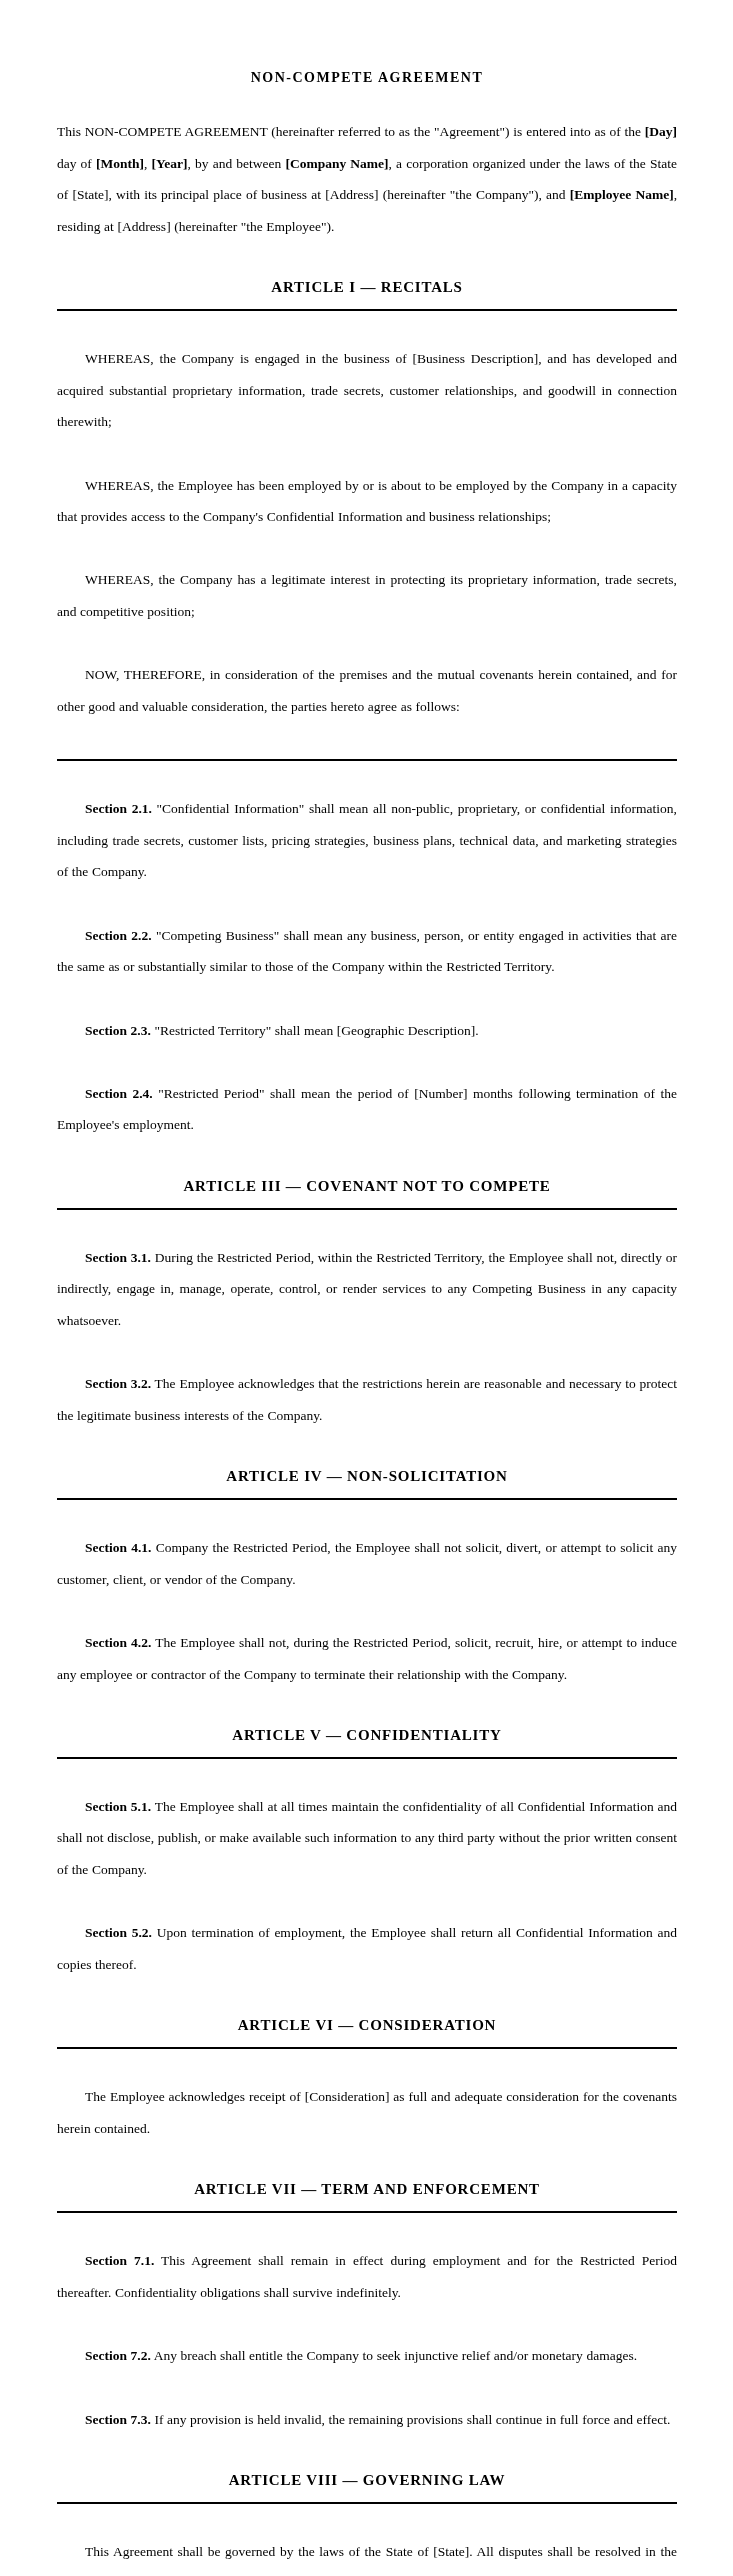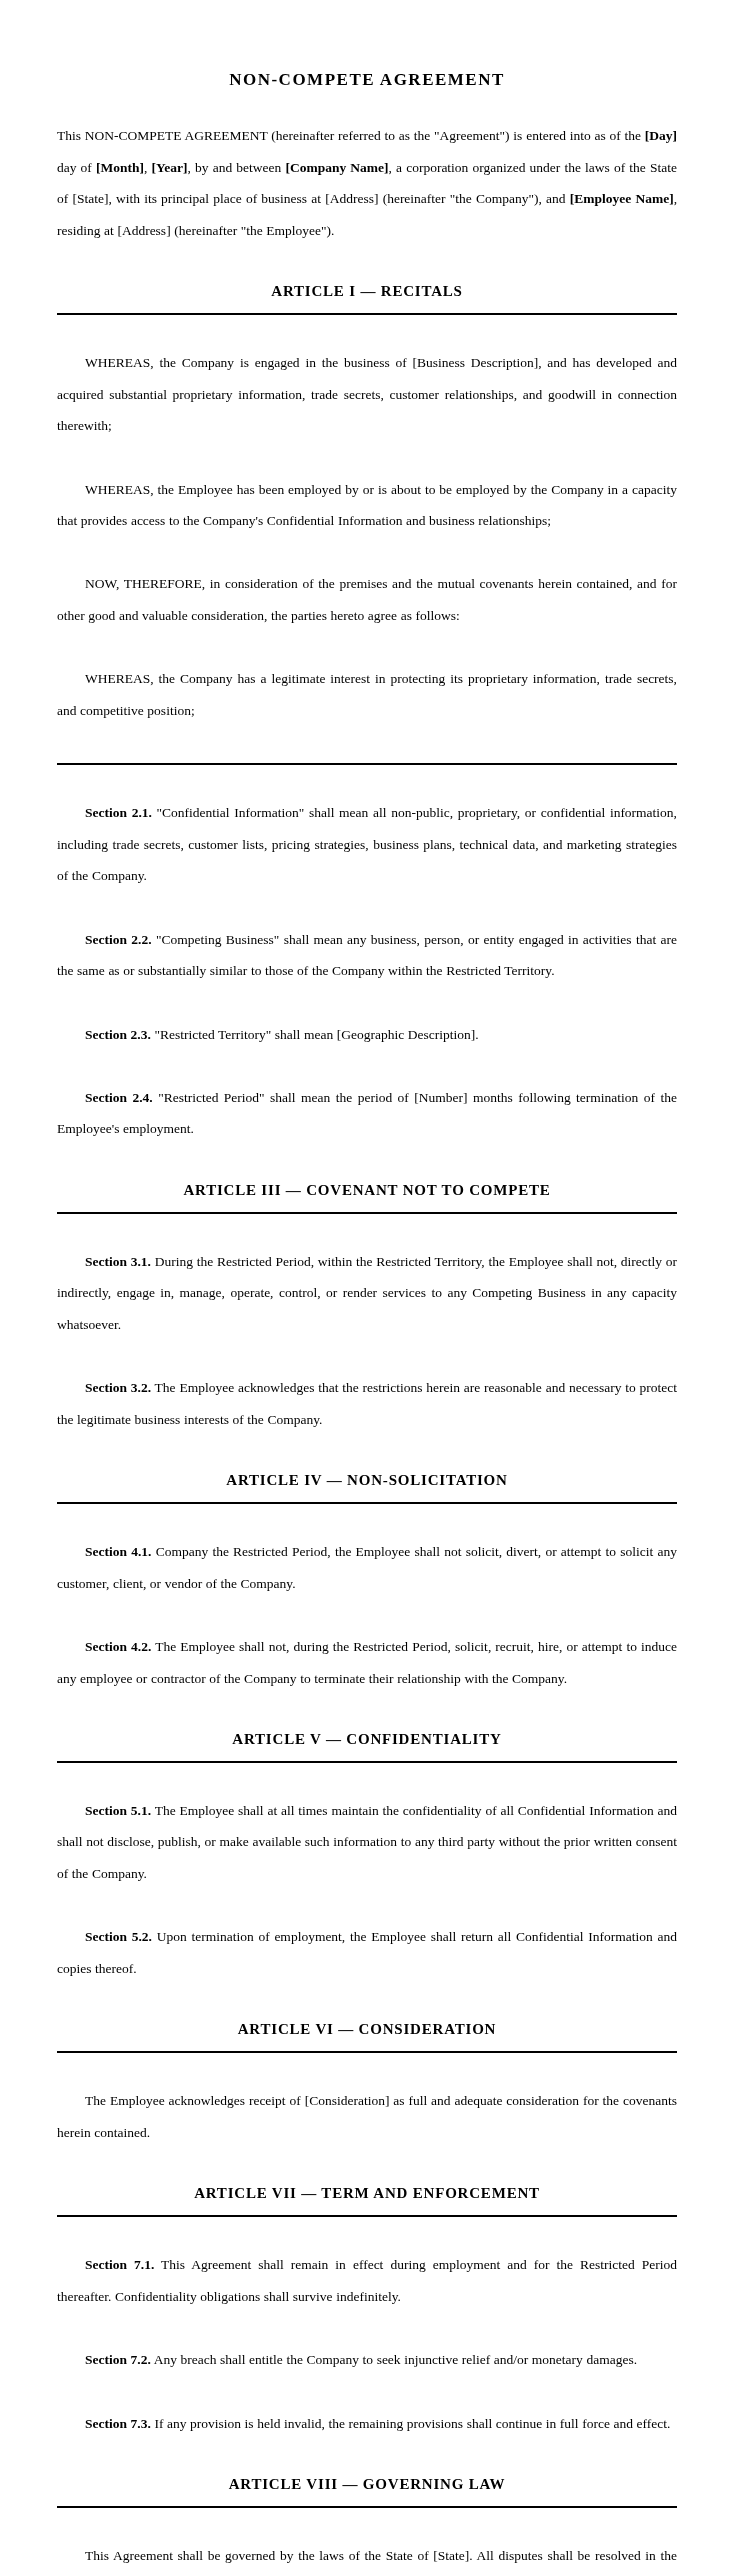--- a/index.html
+++ b/index.html
@@ -17,21 +17,21 @@
   .page {
     width: 734px;
     min-height: 2576px;
     box-sizing: border-box;
     padding: 57px 57px 37px 57px;
     background: #ffffff;
     position: relative;
   }
   .doc-title {
     text-align: center;
-    font-size: 17px;
+    font-size: 14px;
     font-weight: bold;
     letter-spacing: 1.5px;
     margin: 9.2px 0 0 0;
     padding-top: 3.7px;
   }
   .intro-block {
     margin-top: 30.5px;
   }
   p.body-text {
     font-size: 13.5px;
@@ -127,22 +127,22 @@
   <div class="intro-block">
     <p class="body-text" id="intro-paragraph"><span>This NON-COMPETE AGREEMENT (hereinafter referred to as the "Agreement") is entered into as of the </span><span style="font-weight: bold;">[Day]</span><span> day of </span><span style="font-weight: bold;">[Month]</span><span>, </span><span style="font-weight: bold;">[Year]</span><span>, by and between </span><span style="font-weight: bold;">[Company Name]</span><span>, a corporation organized under the laws of the State of [State], with its principal place of business at [Address] (hereinafter "the Company"), and </span><span style="font-weight: bold;">[Employee Name]</span><span>, residing at [Address] (hereinafter "the Employee").</span></p>
   </div>
 
   <div id="articles-container">
       <div class="article-block">
         <h2 class="article-head">ARTICLE I — RECITALS</h2>
         <hr class="article-rule">
         <p class="body-text indent"><span>WHEREAS, the Company is engaged in the business of [Business Description], and has developed and acquired substantial proprietary information, trade secrets, customer relationships, and goodwill in connection therewith;</span></p>
         <p class="body-text indent"><span>WHEREAS, the Employee has been employed by or is about to be employed by the Company in a capacity that provides access to the Company's Confidential Information and business relationships;</span></p>
+        <p class="body-text indent"><span>WHEREAS, the Company has a legitimate interest in protecting its proprietary information, trade secrets, and competitive position;</span></p>
         <p class="body-text indent"><span>NOW, THEREFORE, in consideration of the premises and the mutual covenants herein contained, and for other good and valuable consideration, the parties hereto agree as follows:</span></p>
-        <p class="body-text indent"><span>WHEREAS, the Company has a legitimate interest in protecting its proprietary information, trade secrets, and competitive position;</span></p>
       </div>
       <div class="article-block">
         <hr class="article-rule">
         <p class="body-text indent"><span class="section-label">Section 2.1.</span><span> "Confidential Information" shall mean all non-public, proprietary, or confidential information, including trade secrets, customer lists, pricing strategies, business plans, technical data, and marketing strategies of the Company.</span></p>
         <p class="body-text indent"><span class="section-label">Section 2.2.</span><span> "Competing Business" shall mean any business, person, or entity engaged in activities that are the same as or substantially similar to those of the Company within the Restricted Territory.</span></p>
         <p class="body-text indent"><span class="section-label">Section 2.3.</span><span> "Restricted Territory" shall mean [Geographic Description].</span></p>
         <p class="body-text indent"><span class="section-label">Section 2.4.</span><span> "Restricted Period" shall mean the period of [Number] months following termination of the Employee's employment.</span></p>
       </div>
       <div class="article-block">
         <h2 class="article-head">ARTICLE III — COVENANT NOT TO COMPETE</h2>

